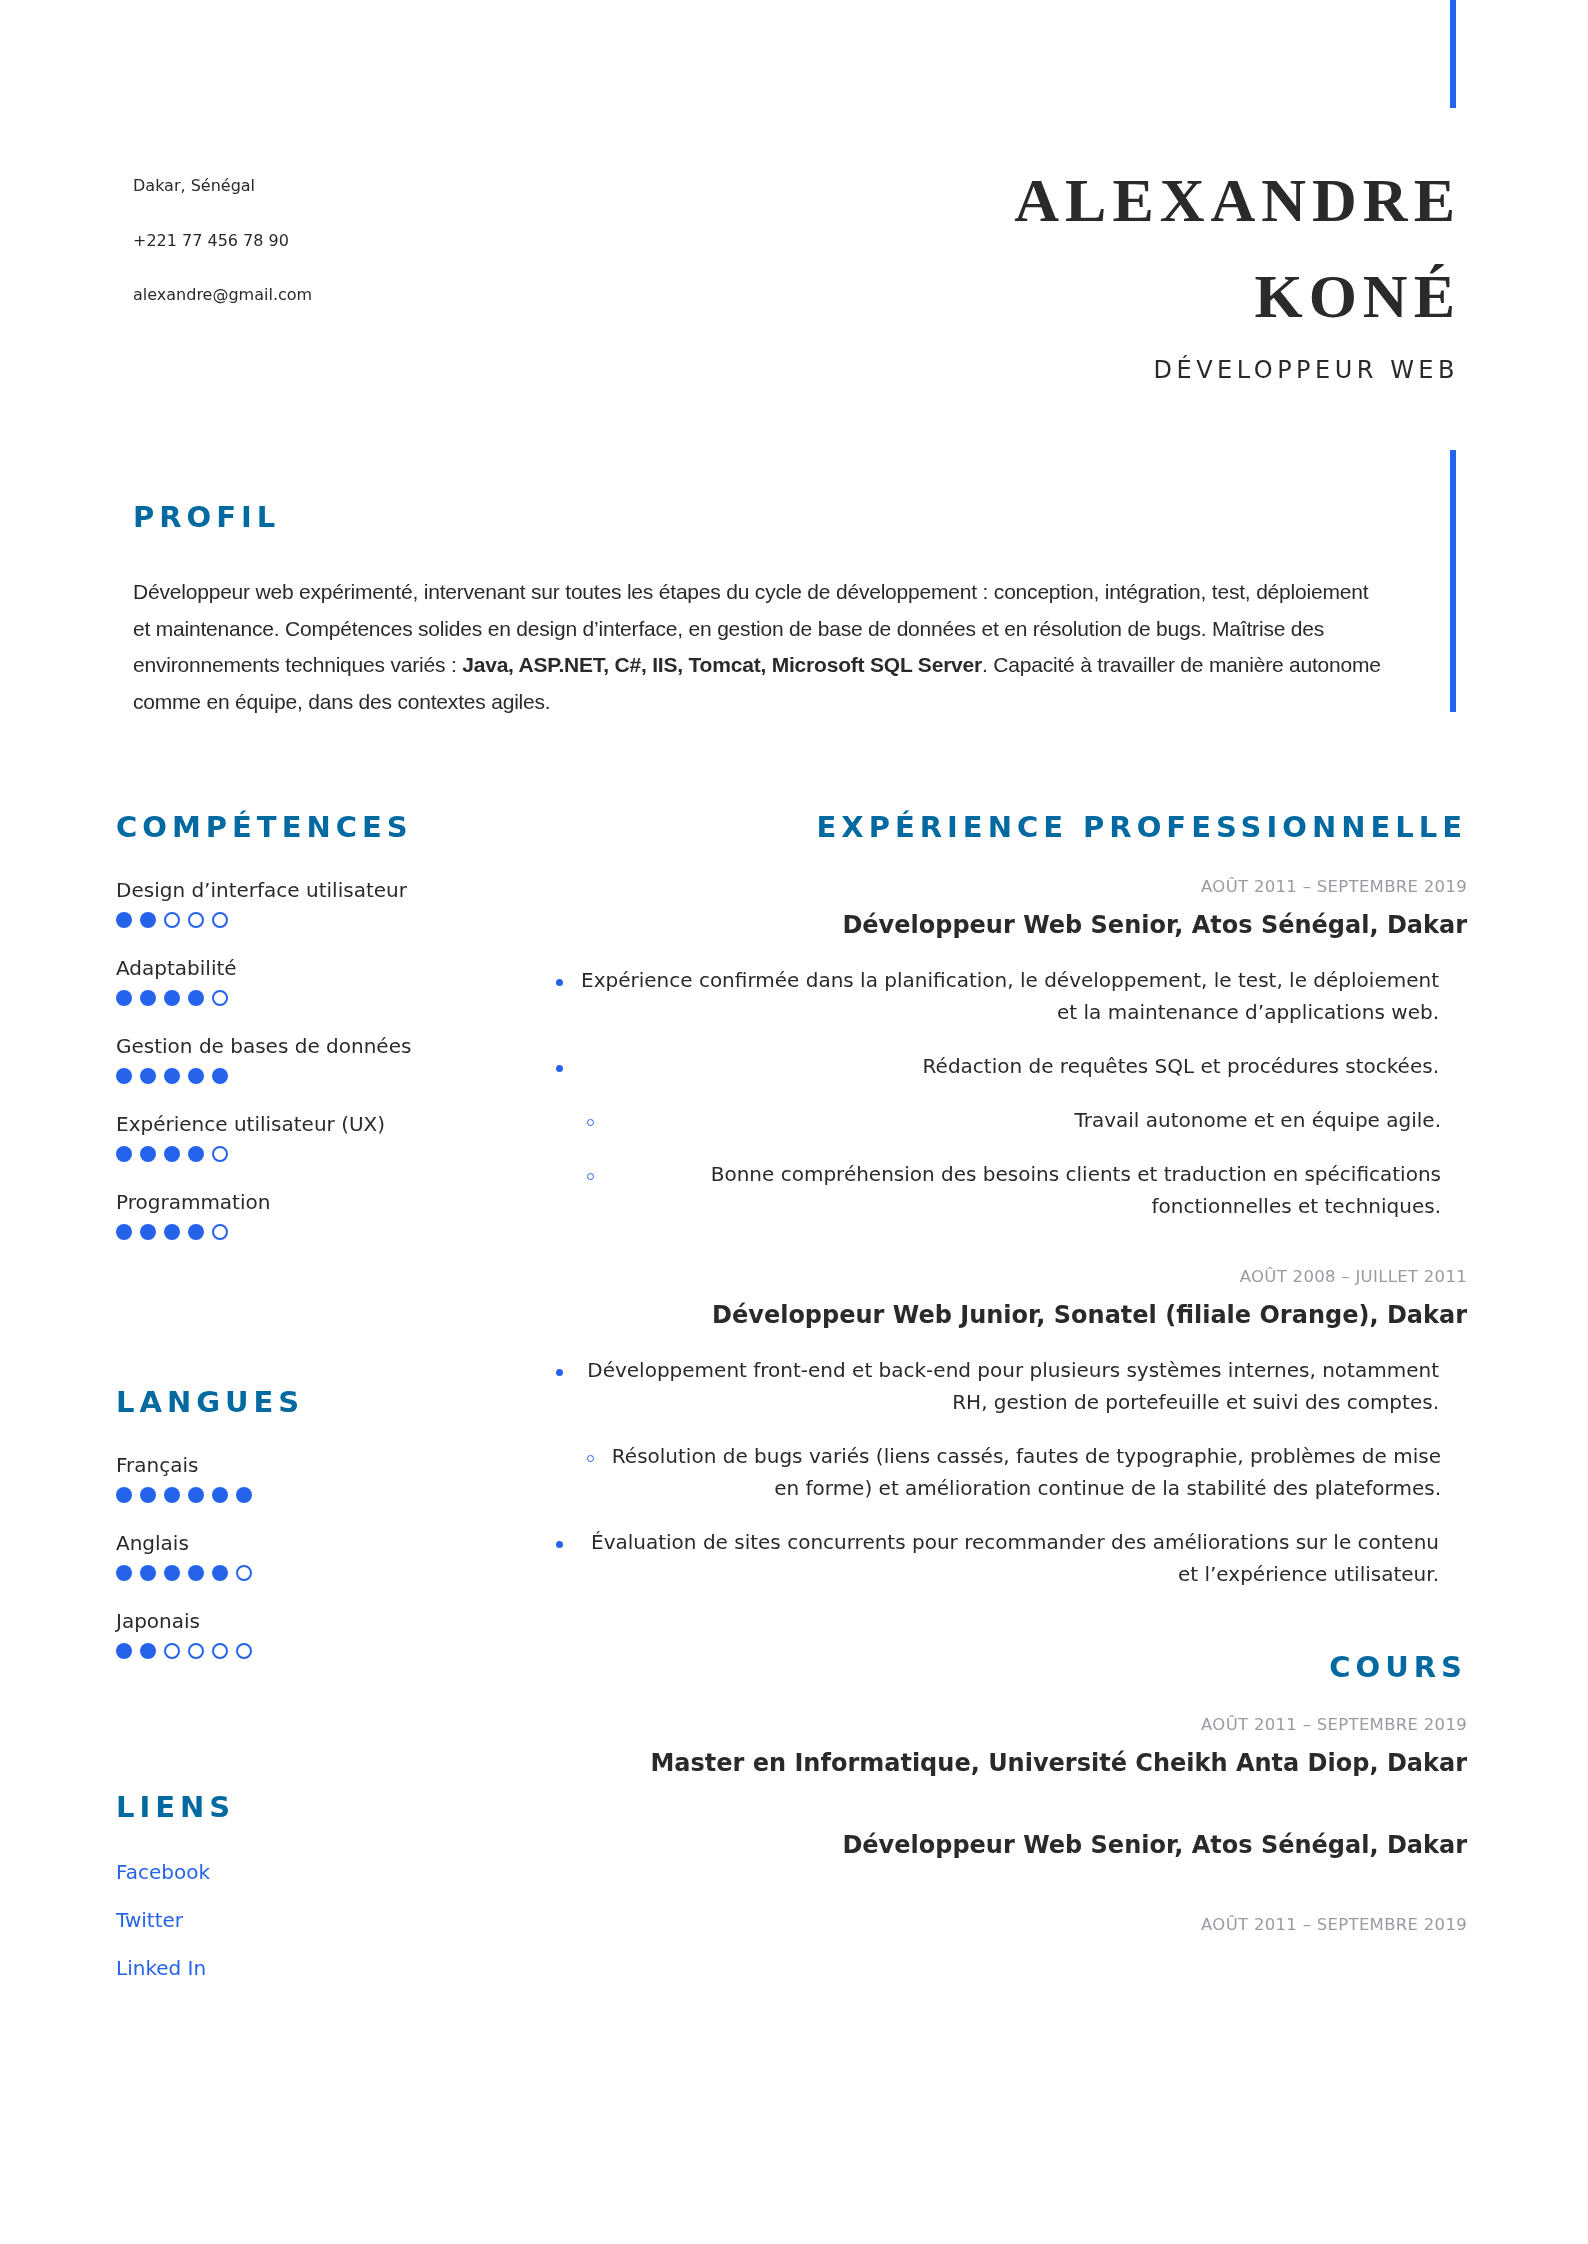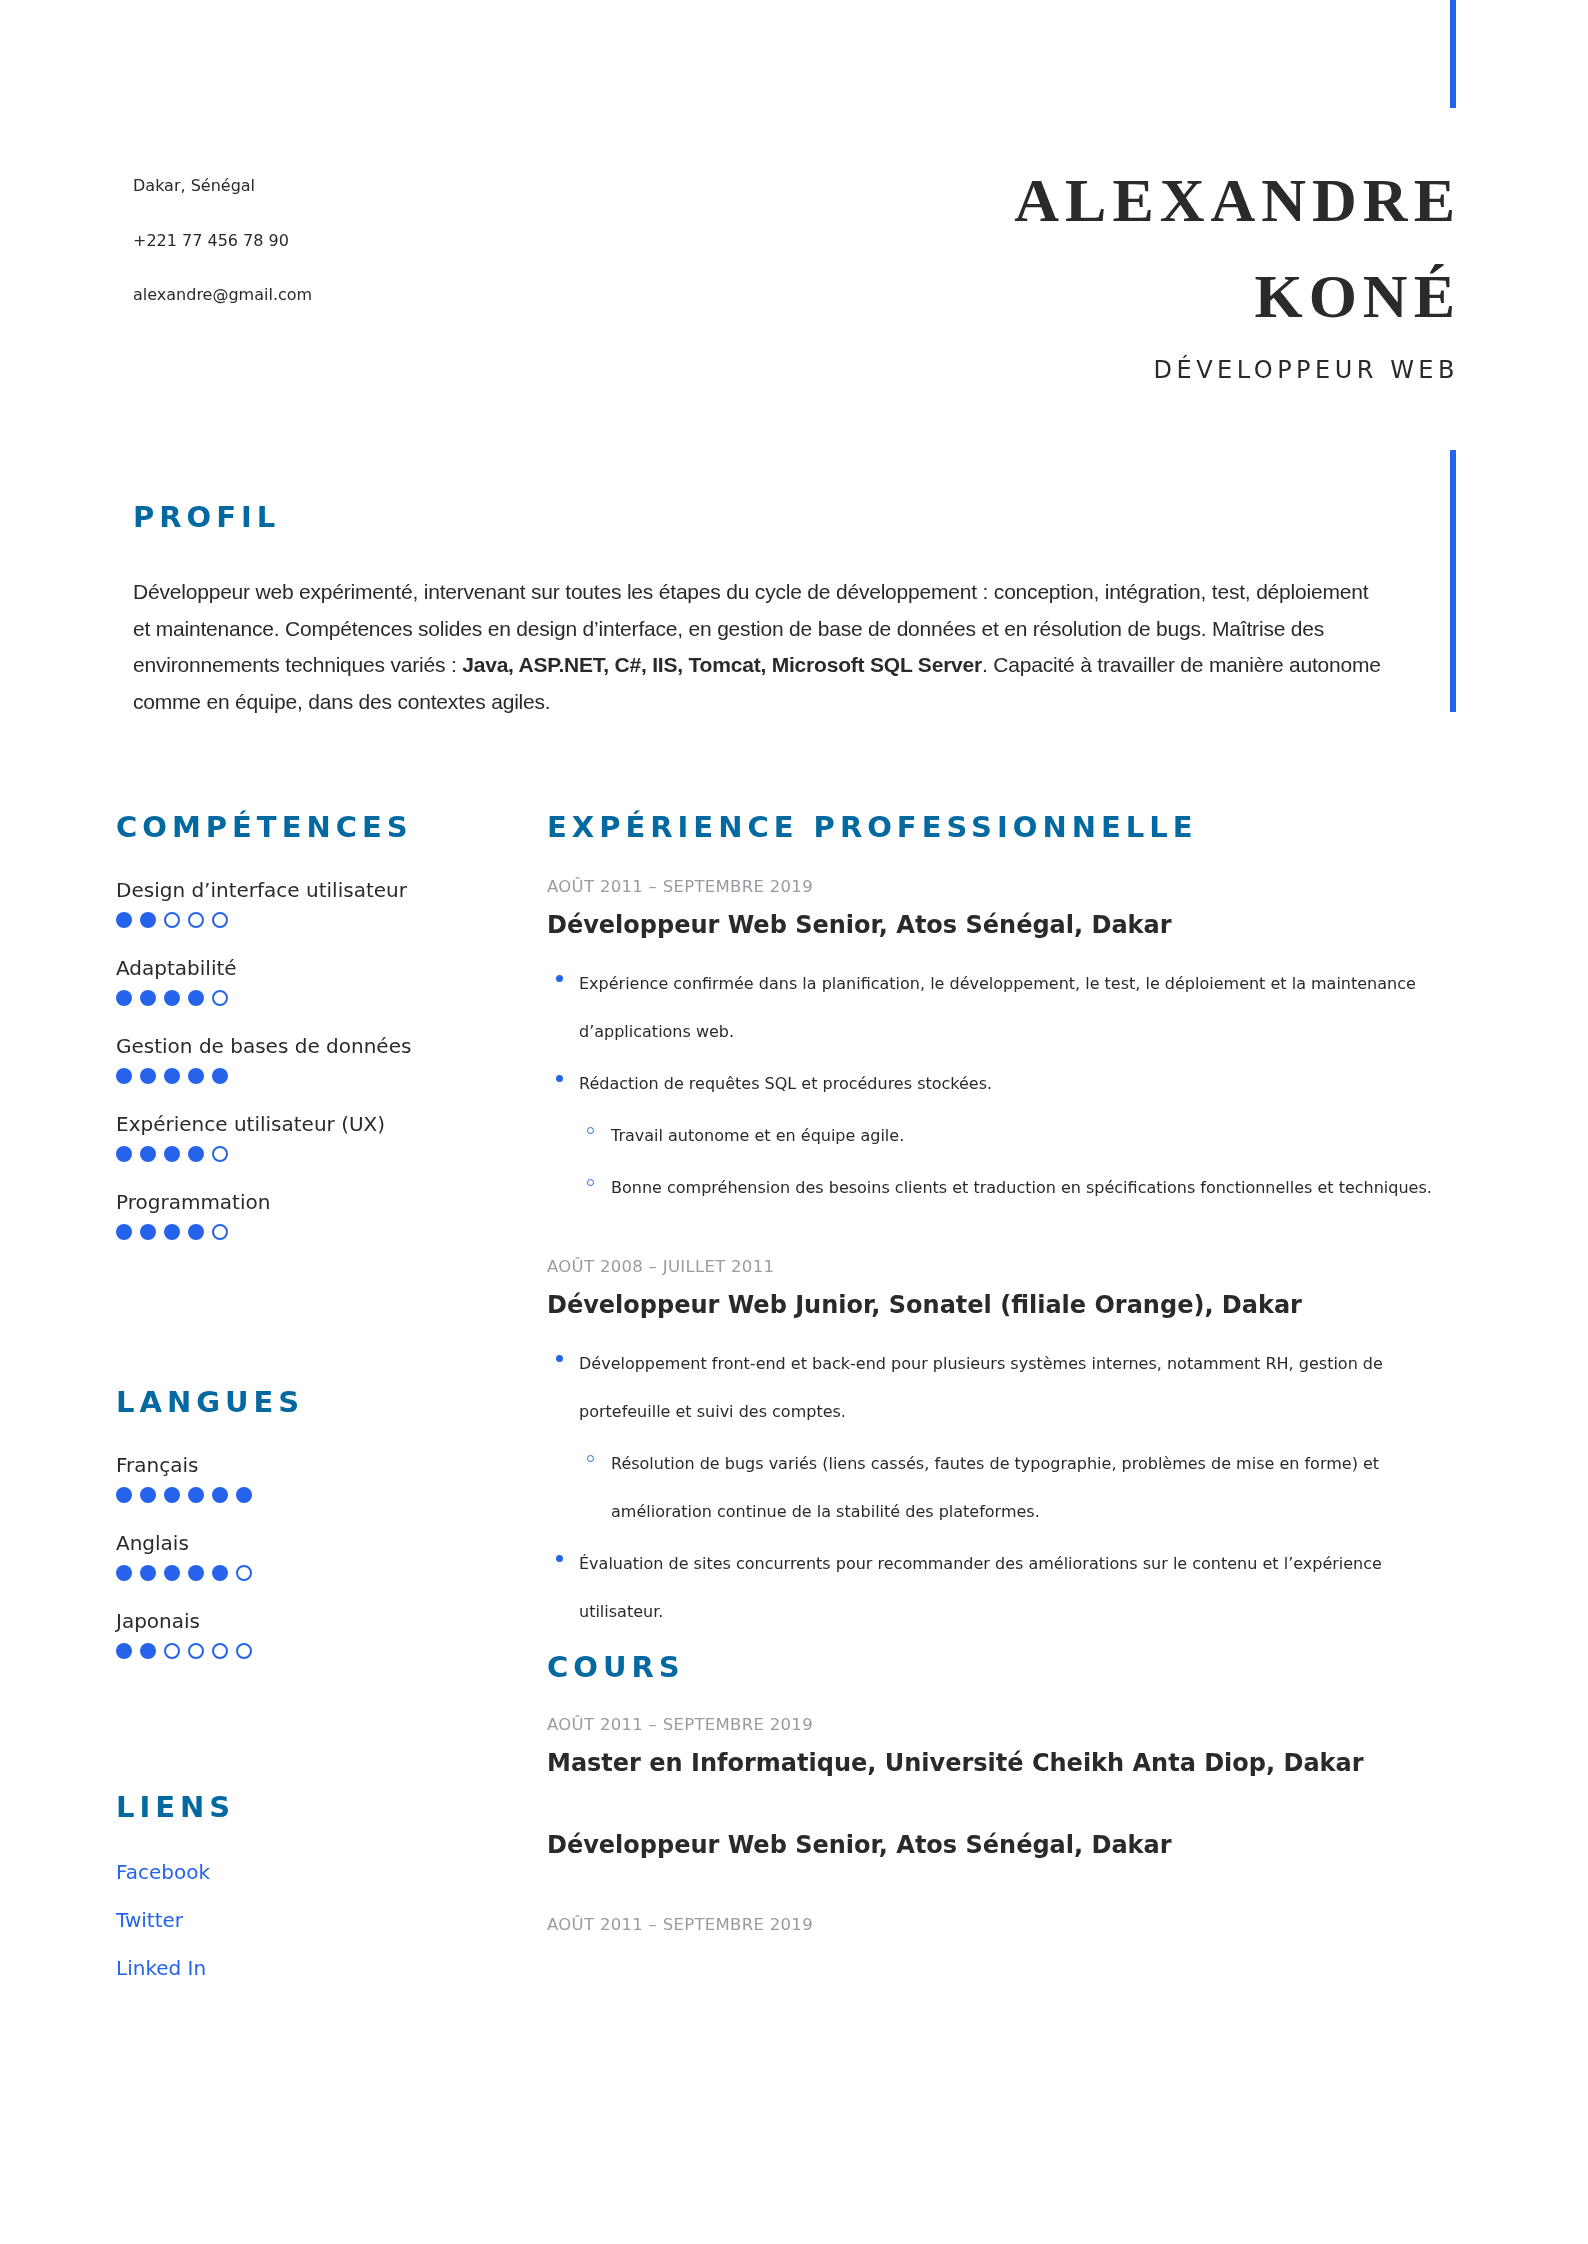--- a/index.html
+++ b/index.html
@@ -35,36 +35,36 @@
     .rating-label { font-family: "DejaVu Sans", sans-serif; font-size: 20px; line-height: 28px; color: #2a2a2d; }
     .dots { display: flex; gap: 8px; margin-top: 8px; }
     .dot { width: 16px; height: 16px; border-radius: 50%; box-sizing: border-box; }
     .dot.full { background: #2563EB; }
     .dot.empty { border: 2px solid #2563EB; background: #fff; }
 
     .link { display: block; font-family: "DejaVu Sans", sans-serif; font-size: 20px; color: #2563EB;
             text-decoration: none; line-height: 28px; margin-top: 20px; }
     .link:first-of-type { margin-top: 34px; }
 
-    .right-col { position: absolute; left: 547px; width: 920px; }
+    .right-col { position: absolute; left: 547px; width: 920px; text-align: right; }
     .experience { top: 810px; }
     .courses { top: 1650px; }
     .date { font-family: "DejaVu Sans", sans-serif; font-size: 16.5px; color: #9a9aa3; text-transform: uppercase;
             line-height: 22px; letter-spacing: 0.3px; }
     .job-title { font-family: "DejaVu Sans", sans-serif; font-weight: 700; font-size: 24px; color: #2a2a2d;
                  line-height: 34px; margin-top: 10px; }
     .entry { margin-top: 32px; }
     .entry.later { margin-top: 44px; }
     .course-entry { margin-top: 30px; }
     .course-entry.gap { margin-top: 48px; }
     .course-entry.gap2 { margin-top: 52px; }
 
     ul.bullets { list-style: none; margin: 18px 0 0 0; padding: 0; }
-    ul.bullets li { position: relative; font-family: "DejaVu Sans", sans-serif; font-size: 16px; line-height: 48px;
-                    color: #2a2a2d; padding-left: 32px; margin-bottom: 4px; width: 860px; }
+    ul.bullets li { position: relative; font-family: "DejaVu Sans", sans-serif; font-size: 20px; line-height: 32px;
+                    color: #2a2a2d; padding-left: 32px; margin-bottom: 4px; width: 860px; margin-top: 22px; }
     ul.bullets li.lvl2 { padding-left: 64px; width: 830px; }
     .bullet { position: absolute; top: 15px; width: 7px; height: 7px; border-radius: 50%; box-sizing: border-box; }
     li .bullet.l1 { left: 9px; background: #2563EB; }
     li .bullet.l2 { left: 40px; border: 1.5px solid #2563EB; background: #fff; }
   </style>
 </head>
 <body>
 
 <div class="accent-bar bar-top"></div>
 <div class="accent-bar bar-profile"></div>

